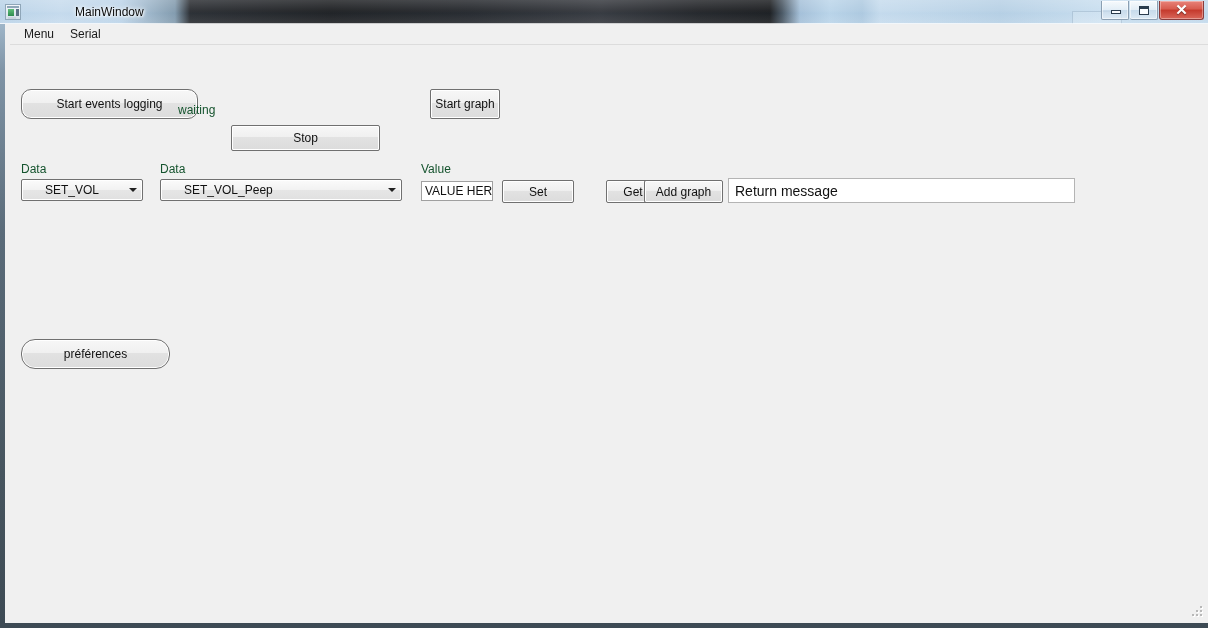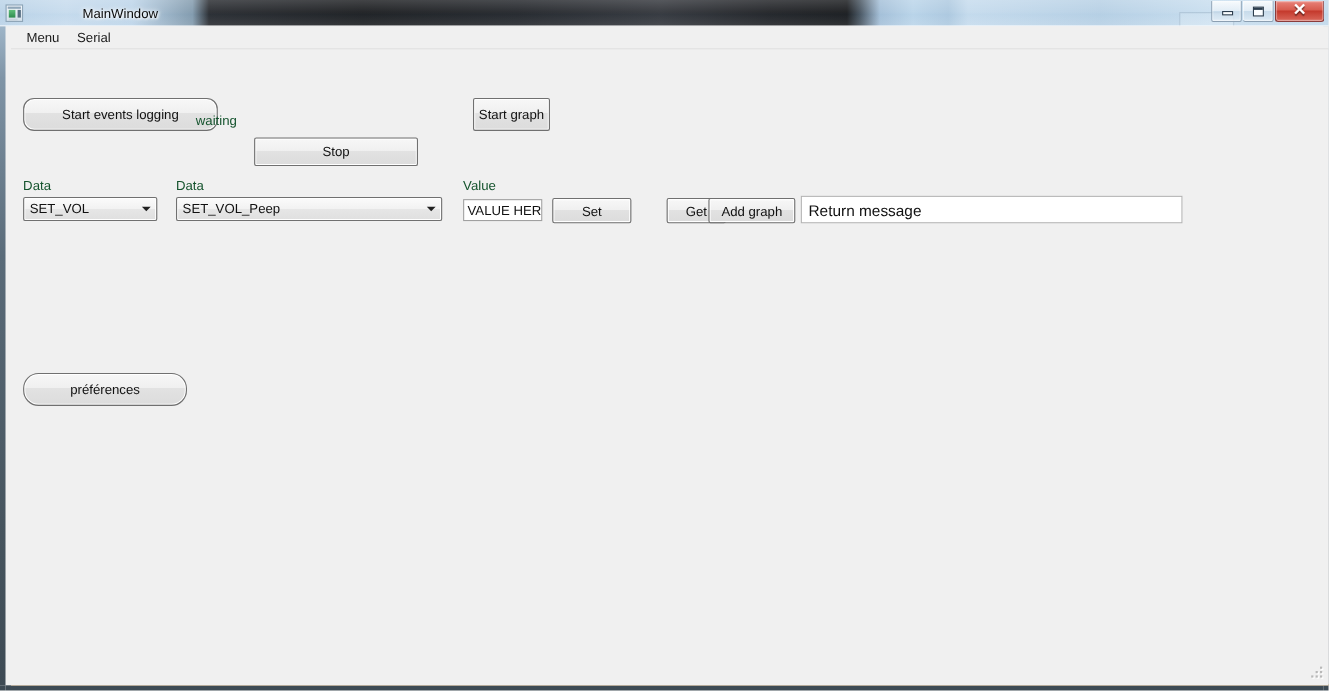--- a/index.html
+++ b/index.html
@@ -277,21 +277,21 @@
     background: linear-gradient(to bottom, #fbfbfb 0%, #f2f2f2 48%, #e6e6e6 50%, #e0e0e0 100%);
     font-size: 12px;
     color: #111111;
     display: flex;
     align-items: center;
     cursor: default;
     box-shadow: inset 0 0 0 1px #ffffff;
   }
   .qcombo .combo-text {
     flex: 1;
-    padding-left: 5px;
+    padding-left: 23px;
     overflow: hidden;
     white-space: nowrap;
     line-height: 14px;
   }
   .qcombo .combo-arrow {
     width: 18px;
     height: 100%;
     position: relative;
   }
   .qcombo .combo-arrow::after {

